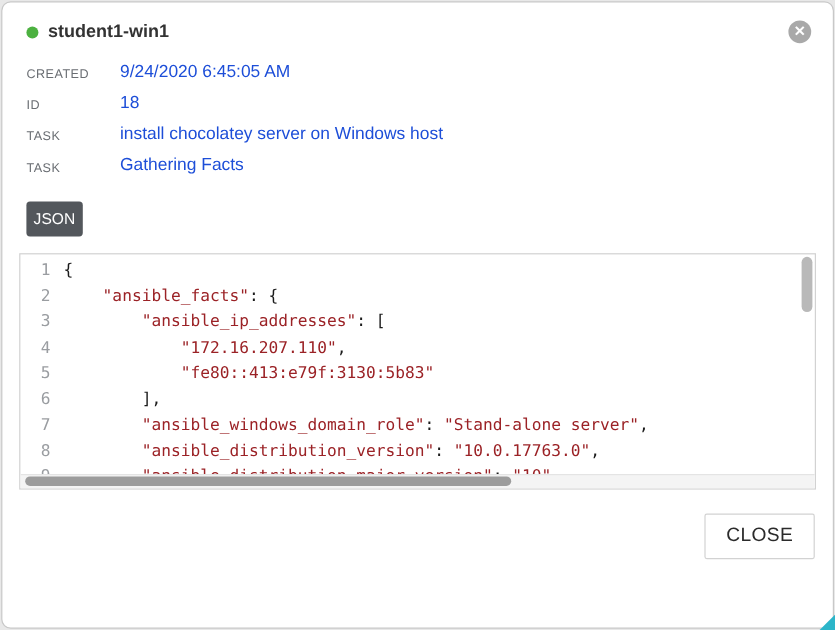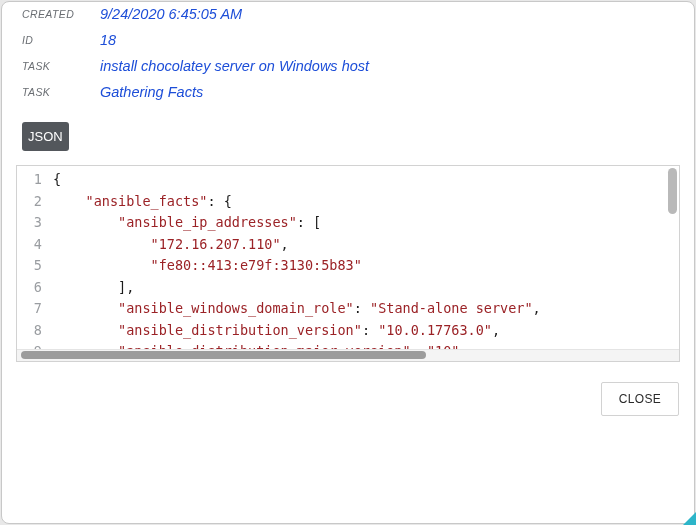--- a/index.html
+++ b/index.html
@@ -26,21 +26,21 @@
   }
   .modal-title{font-size:15px;font-weight:700;color:#333;}
   .spacer{flex:1;}
   .close-icon{
     width:19px;height:19px;border-radius:50%;background:#a9a9a9;
     color:#ffffff;font-size:12px;line-height:19px;text-align:center;
     cursor:pointer;user-select:none;font-weight:700;
   }
   
   .details{padding:4px 20px 0 20px;}
-  .detail-row{display:flex;align-items:center;margin-bottom:10px;font-style:italic;}
+  .detail-row{display:flex;align-items:flex-end;margin-bottom:10px;}
   .detail-label{
     flex:0 0 78px;font-size:10.5px;letter-spacing:.4px;
     color:#6a6e73;font-weight:400;
   }
   .detail-value{font-size:14.5px;color:#1d4ed8;}
   .detail-value.mono{
     font-family:"DejaVu Sans Mono", monospace;font-size:12.5px;
   }
   
   .view-toggle{padding:12px 20px 14px 20px;}
@@ -75,35 +75,41 @@
   .hscrollbar{
     position:absolute;left:4px;bottom:2px;width:405px;height:8px;
     background:#9c9c9c;border-radius:4px;cursor:pointer;
   }
   
   .modal-footer{
     display:flex;justify-content:flex-end;padding:20px 15px;
   }
   .close-button{
     background:#ffffff;border:1px solid #d2d2d2;border-radius:2px;
-    font-size:12px;color:#2b2b2b;padding:9px 17px;cursor:pointer;
+    font-size:16px;color:#2b2b2b;padding:9px 17px;cursor:pointer;
     font-family:"Liberation Sans", sans-serif;letter-spacing:.3px;
   }
   
   .resize-handle{
     position:absolute;right:0;bottom:0;width:0;height:0;
     border-left:13px solid transparent;
     border-bottom:13px solid var(--accent-resize);
   }
 </style>
 </head>
 <body>
 
 <div class="modal">
 
+  <div class="modal-header">
+    <span class="status-dot"></span>
+    <span class="modal-title">student1-win1</span>
+    <span class="spacer"></span>
+    <span class="close-icon">✕</span>
+  </div>
 
   <div class="details">
     <div class="detail-row">
       <span class="detail-label">CREATED</span>
       <span class="detail-value">9/24/2020 6:45:05 AM</span>
     </div>
     <div class="detail-row">
       <span class="detail-label">ID</span>
       <span class="detail-value">18</span>
     </div>

